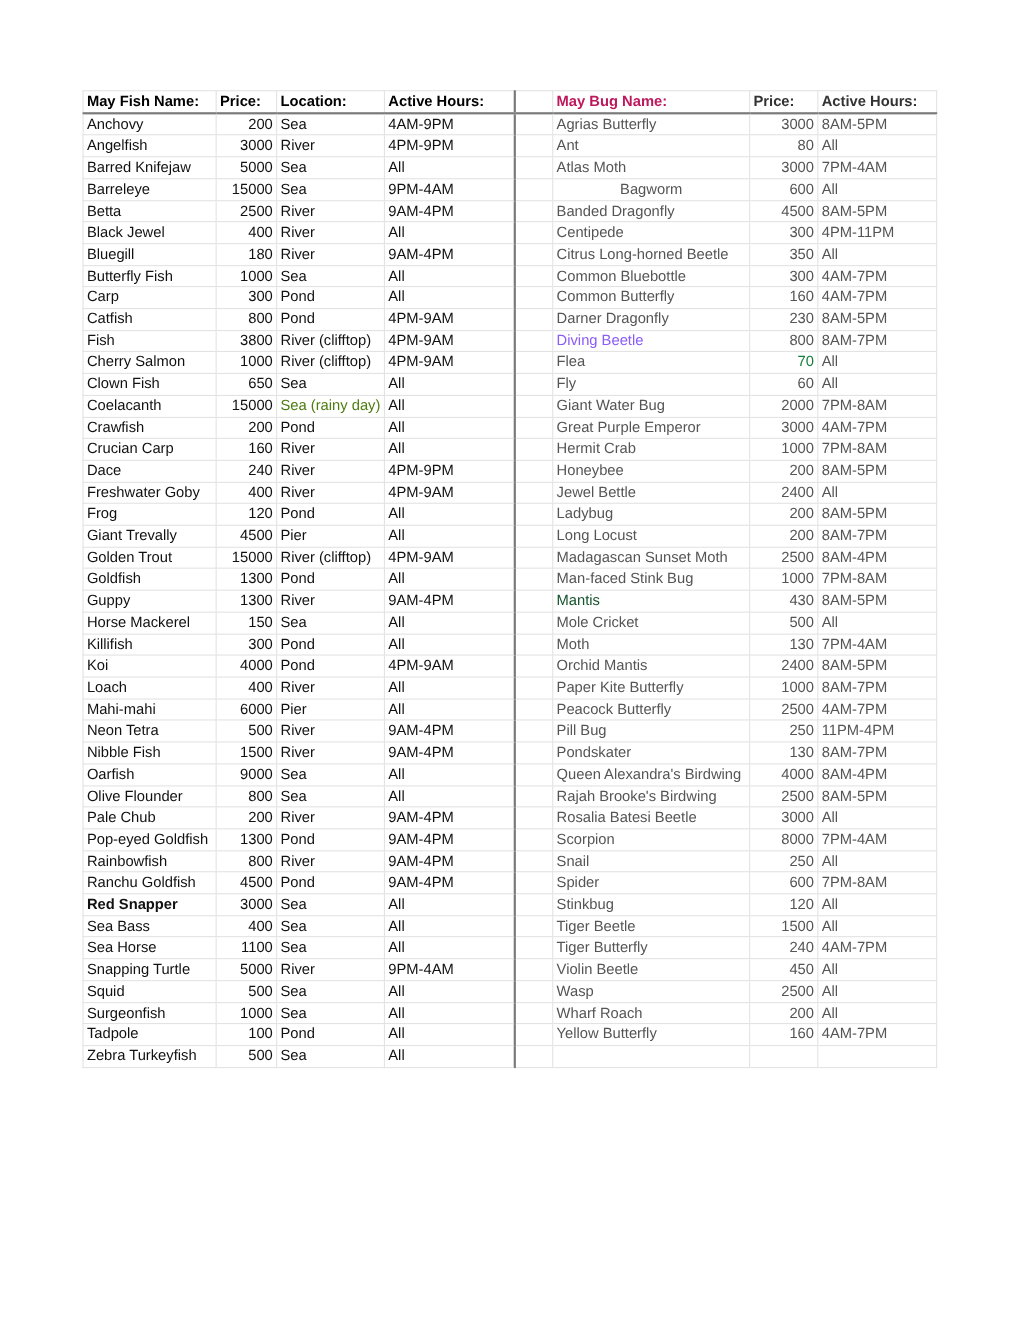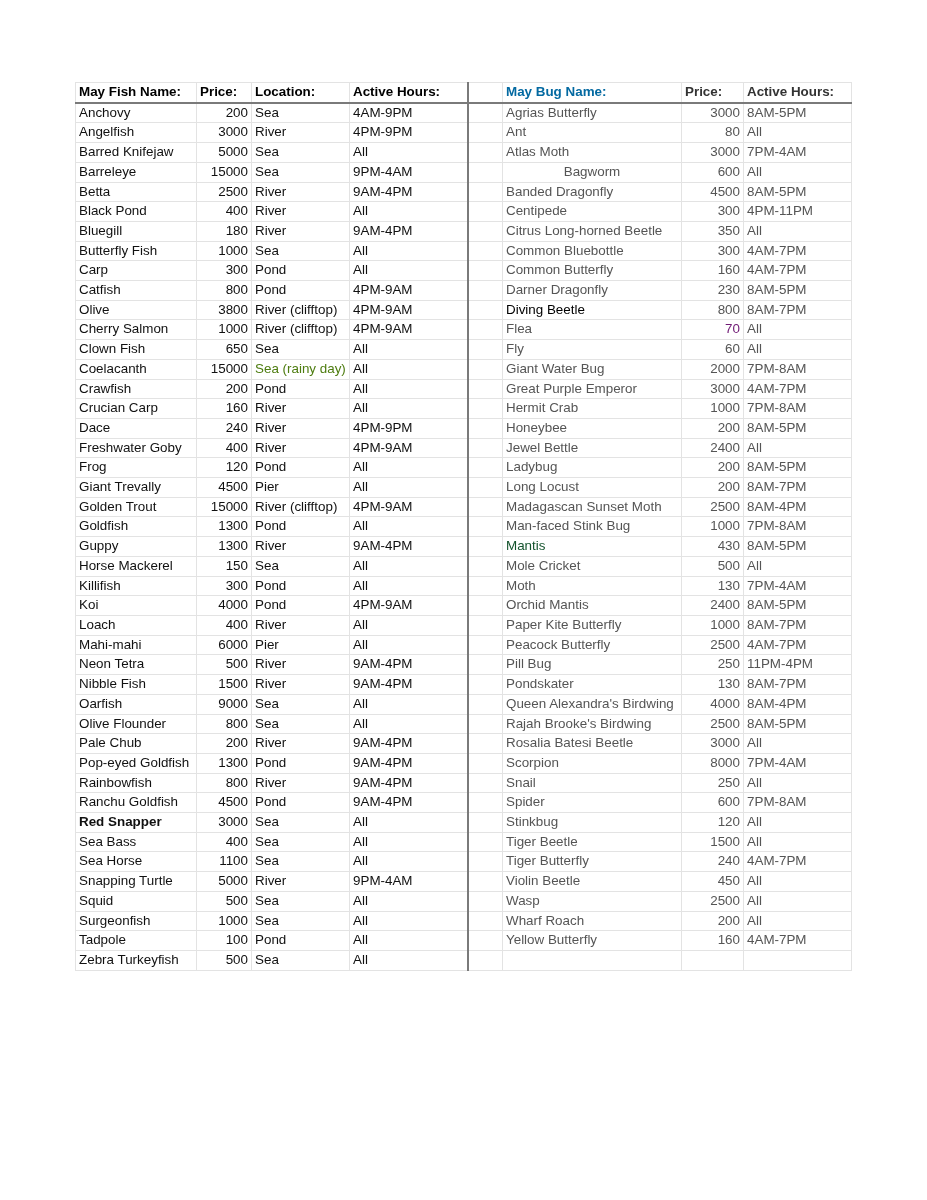--- a/index.html
+++ b/index.html
@@ -29,21 +29,21 @@
         <col style="width:62px">
         <col style="width:108px">
     </colgroup>
     <thead>
       <tr>
         <th class="fish" style="color:#000">May Fish Name:</th>
         <th class="fish" style="color:#000">Price:</th>
         <th class="fish" style="color:#000">Location:</th>
         <th class="fish" style="color:#000">Active Hours:</th>
         <th class="sep"></th>
-        <th style="color:#0369a1">May Bug Name:</th>
+        <th style="color:#be185d">May Bug Name:</th>
         <th style="color:#333">Price:</th>
         <th style="color:#333">Active Hours:</th>
       </tr>
     </thead>
     <tbody id="tbody">
         <tr>
           <td class="fishcell" style="color: rgb(17, 17, 17);">Anchovy</td>
           <td class="fishcell num" style="color: rgb(17, 17, 17);">200</td>
           <td class="fishcell" style="color: rgb(17, 17, 17);">Sea</td>
           <td class="fishcell" style="color: rgb(17, 17, 17);">4AM-9PM</td>
@@ -86,21 +86,21 @@
           <td class="fishcell" style="color: rgb(17, 17, 17);">Betta</td>
           <td class="fishcell num" style="color: rgb(17, 17, 17);">2500</td>
           <td class="fishcell" style="color: rgb(17, 17, 17);">River</td>
           <td class="fishcell" style="color: rgb(17, 17, 17);">9AM-4PM</td>
           <td class="sep"></td>
           <td class="" style="color: rgb(85, 85, 85);">Banded Dragonfly</td>
           <td class="num" style="color: rgb(85, 85, 85);">4500</td>
           <td class="" style="color: rgb(85, 85, 85);">8AM-5PM</td>
         </tr>
         <tr>
-          <td class="fishcell" style="color: rgb(17, 17, 17);">Black Pond</td>
+          <td class="fishcell" style="color: rgb(17, 17, 17);">Black Jewel</td>
           <td class="fishcell num" style="color: rgb(17, 17, 17);">400</td>
           <td class="fishcell" style="color: rgb(17, 17, 17);">River</td>
           <td class="fishcell" style="color: rgb(17, 17, 17);">All</td>
           <td class="sep"></td>
           <td class="" style="color: rgb(85, 85, 85);">Centipede</td>
           <td class="num" style="color: rgb(85, 85, 85);">300</td>
           <td class="" style="color: rgb(85, 85, 85);">4PM-11PM</td>
         </tr>
         <tr>
           <td class="fishcell" style="color: rgb(17, 17, 17);">Bluegill</td>
@@ -136,37 +136,37 @@
           <td class="fishcell" style="color: rgb(17, 17, 17);">Catfish</td>
           <td class="fishcell num" style="color: rgb(17, 17, 17);">800</td>
           <td class="fishcell" style="color: rgb(17, 17, 17);">Pond</td>
           <td class="fishcell" style="color: rgb(17, 17, 17);">4PM-9AM</td>
           <td class="sep"></td>
           <td class="" style="color: rgb(85, 85, 85);">Darner Dragonfly</td>
           <td class="num" style="color: rgb(85, 85, 85);">230</td>
           <td class="" style="color: rgb(85, 85, 85);">8AM-5PM</td>
         </tr>
         <tr>
-          <td class="fishcell" style="color: rgb(17, 17, 17);">Olive</td>
+          <td class="fishcell" style="color: rgb(17, 17, 17);">Fish</td>
           <td class="fishcell num" style="color: rgb(17, 17, 17);">3800</td>
           <td class="fishcell" style="color: rgb(17, 17, 17);">River (clifftop)</td>
           <td class="fishcell" style="color: rgb(17, 17, 17);">4PM-9AM</td>
           <td class="sep"></td>
-          <td class="" style="color: #000000;">Diving Beetle</td>
+          <td class="" style="color: #8b5cf6;">Diving Beetle</td>
           <td class="num" style="color: rgb(85, 85, 85);">800</td>
           <td class="" style="color: rgb(85, 85, 85);">8AM-7PM</td>
         </tr>
         <tr>
           <td class="fishcell" style="color: rgb(17, 17, 17);">Cherry Salmon</td>
           <td class="fishcell num" style="color: rgb(17, 17, 17);">1000</td>
           <td class="fishcell" style="color: rgb(17, 17, 17);">River (clifftop)</td>
           <td class="fishcell" style="color: rgb(17, 17, 17);">4PM-9AM</td>
           <td class="sep"></td>
           <td class="" style="color: rgb(85, 85, 85);">Flea</td>
-          <td class="num" style="color: #701a75;">70</td>
+          <td class="num" style="color: #15803d;">70</td>
           <td class="" style="color: rgb(85, 85, 85);">All</td>
         </tr>
         <tr>
           <td class="fishcell" style="color: rgb(17, 17, 17);">Clown Fish</td>
           <td class="fishcell num" style="color: rgb(17, 17, 17);">650</td>
           <td class="fishcell" style="color: rgb(17, 17, 17);">Sea</td>
           <td class="fishcell" style="color: rgb(17, 17, 17);">All</td>
           <td class="sep"></td>
           <td class="" style="color: rgb(85, 85, 85);">Fly</td>
           <td class="num" style="color: rgb(85, 85, 85);">60</td>

